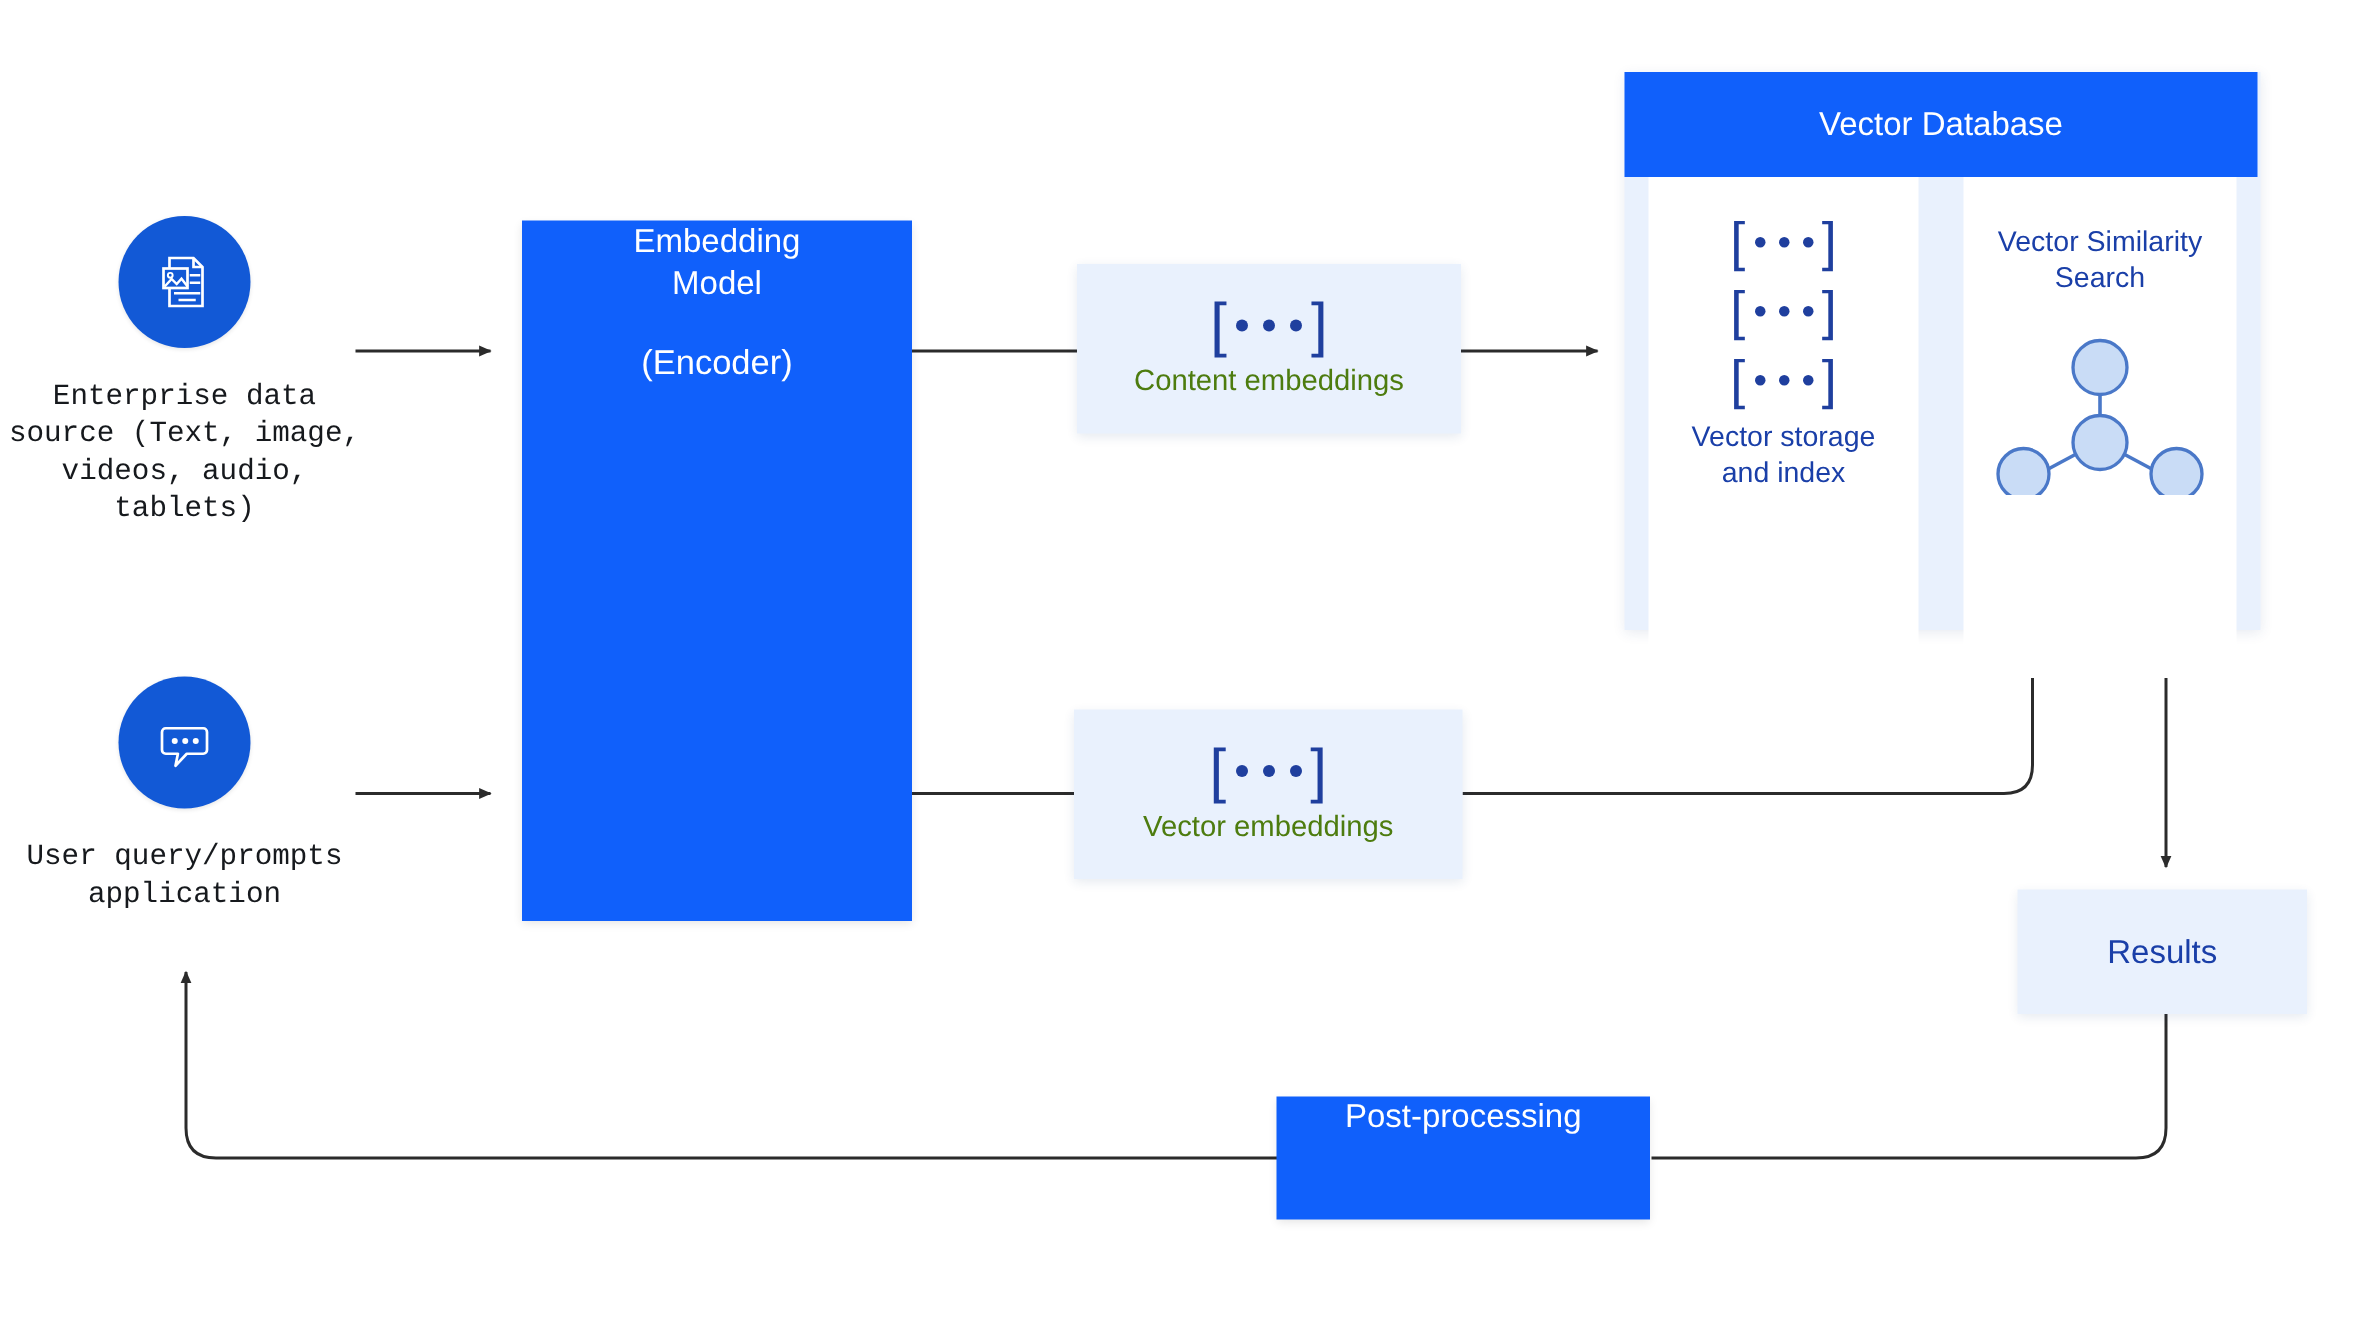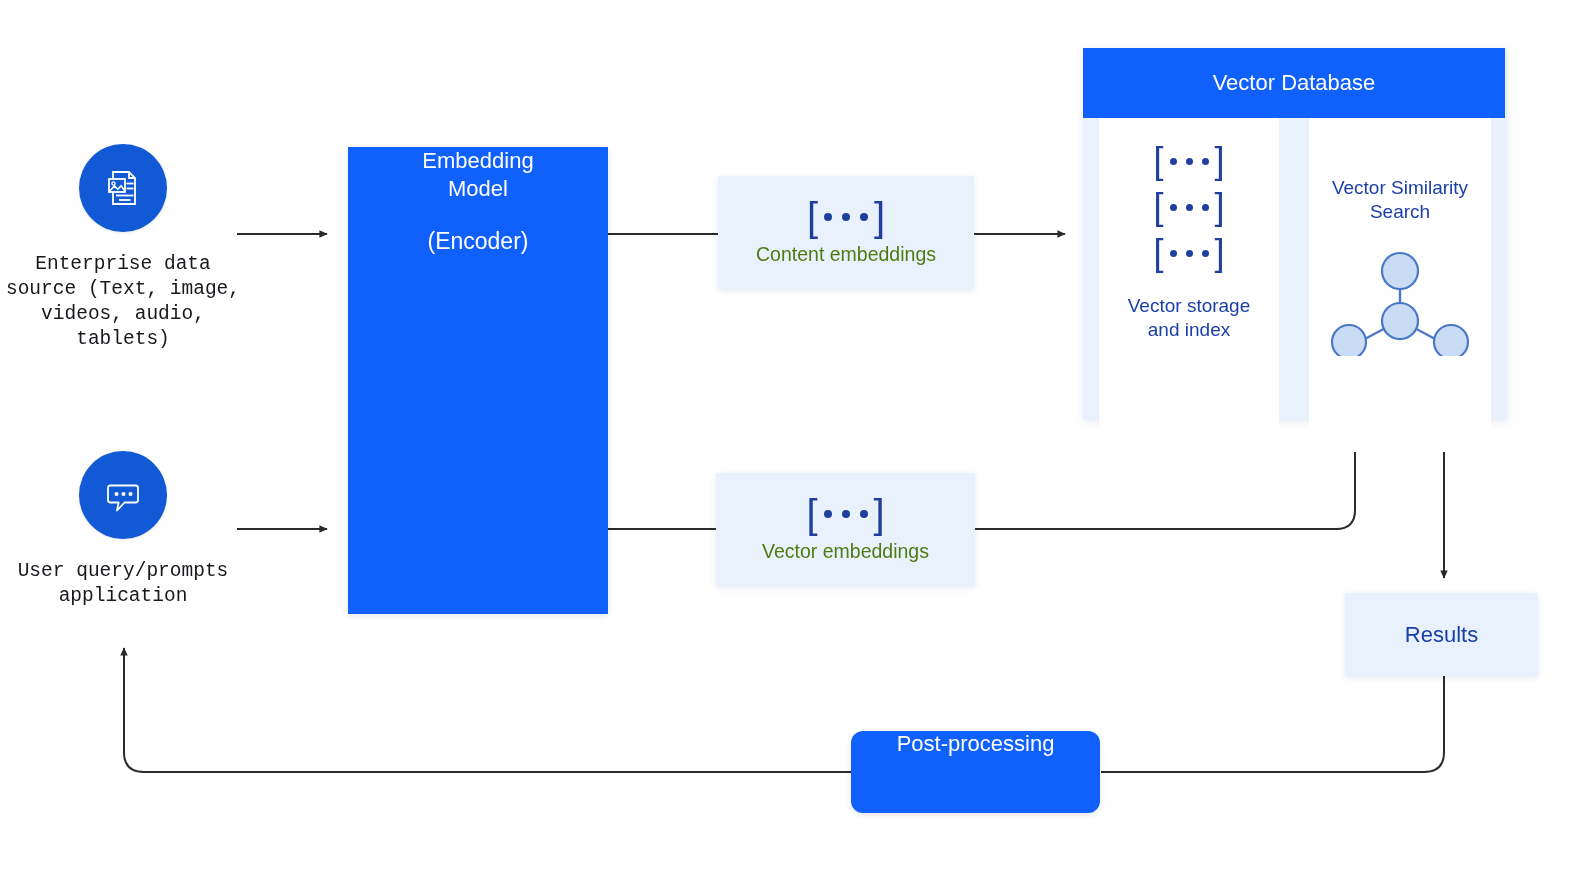--- a/index.html
+++ b/index.html
@@ -141,21 +141,20 @@
     line-height: 24px;
     text-align: center;
     white-space: pre-line;
   }
   .vss-title {
     color: #1a3fa8;
     font-size: 19px;
     line-height: 24px;
     text-align: center;
     white-space: pre-line;
-    margin-top: 26px;
   }
   svg { display: block; }
 </style>
 </head>
 <body>
 
 <div id="canvas">
 
   <svg class="abs" style="left:0; top:0;" width="1584" height="891">
     <defs>
@@ -276,21 +275,21 @@
       </div>
       <div class="vecglyph small" style="margin-top:16px;">
         <span class="brk">[</span>
         <span class="dots">
             <span class="dot"></span>
             <span class="dot"></span>
             <span class="dot"></span>
           </span>
         <span class="brk">]</span>
       </div>
-      <div class="vdb-card-label" style="margin-top:26px;">Vector storage
+      <div class="vdb-card-label" style="margin-top:12px;">Vector storage
 and index</div>
     </div>
 
     <div class="vdb-card" style="position:absolute; left:226px; top:70px; width:182px; height:302px; padding-top:32px;">
       <div class="vss-title">Vector Similarity
 Search</div>
       <span style="margin-top:22px;">
         <svg width="140" height="110" viewBox="0 0 140 110">
           <line x1="70" y1="38" x2="70" y2="72" stroke="#4a78c8" stroke-width="2.4"></line>
           <line x1="61" y1="79" x2="33" y2="94" stroke="#4a78c8" stroke-width="2.4"></line>
@@ -301,17 +300,17 @@
           <circle cx="121" cy="96" r="17" fill="#c9dcf6" stroke="#4a78c8" stroke-width="2.2"></circle>
         </svg>
       </span>
     </div>
   </div>
 
   <div class="abs lightcard" style="left:1345px; top:593px; width:193px; height:83px;">
     <div class="results-label">Results</div>
   </div>
 
-  <div class="abs blue-box" style="left:851px; top:731px; width:249px; height:82px;border-radius:12px;">
+  <div class="abs blue-box" style="left:851px; top:731px; width:249px; height:82px;">
     <div class="postproc-label">Post-processing</div>
   </div>
 
 </div>
 
 </body></html>

